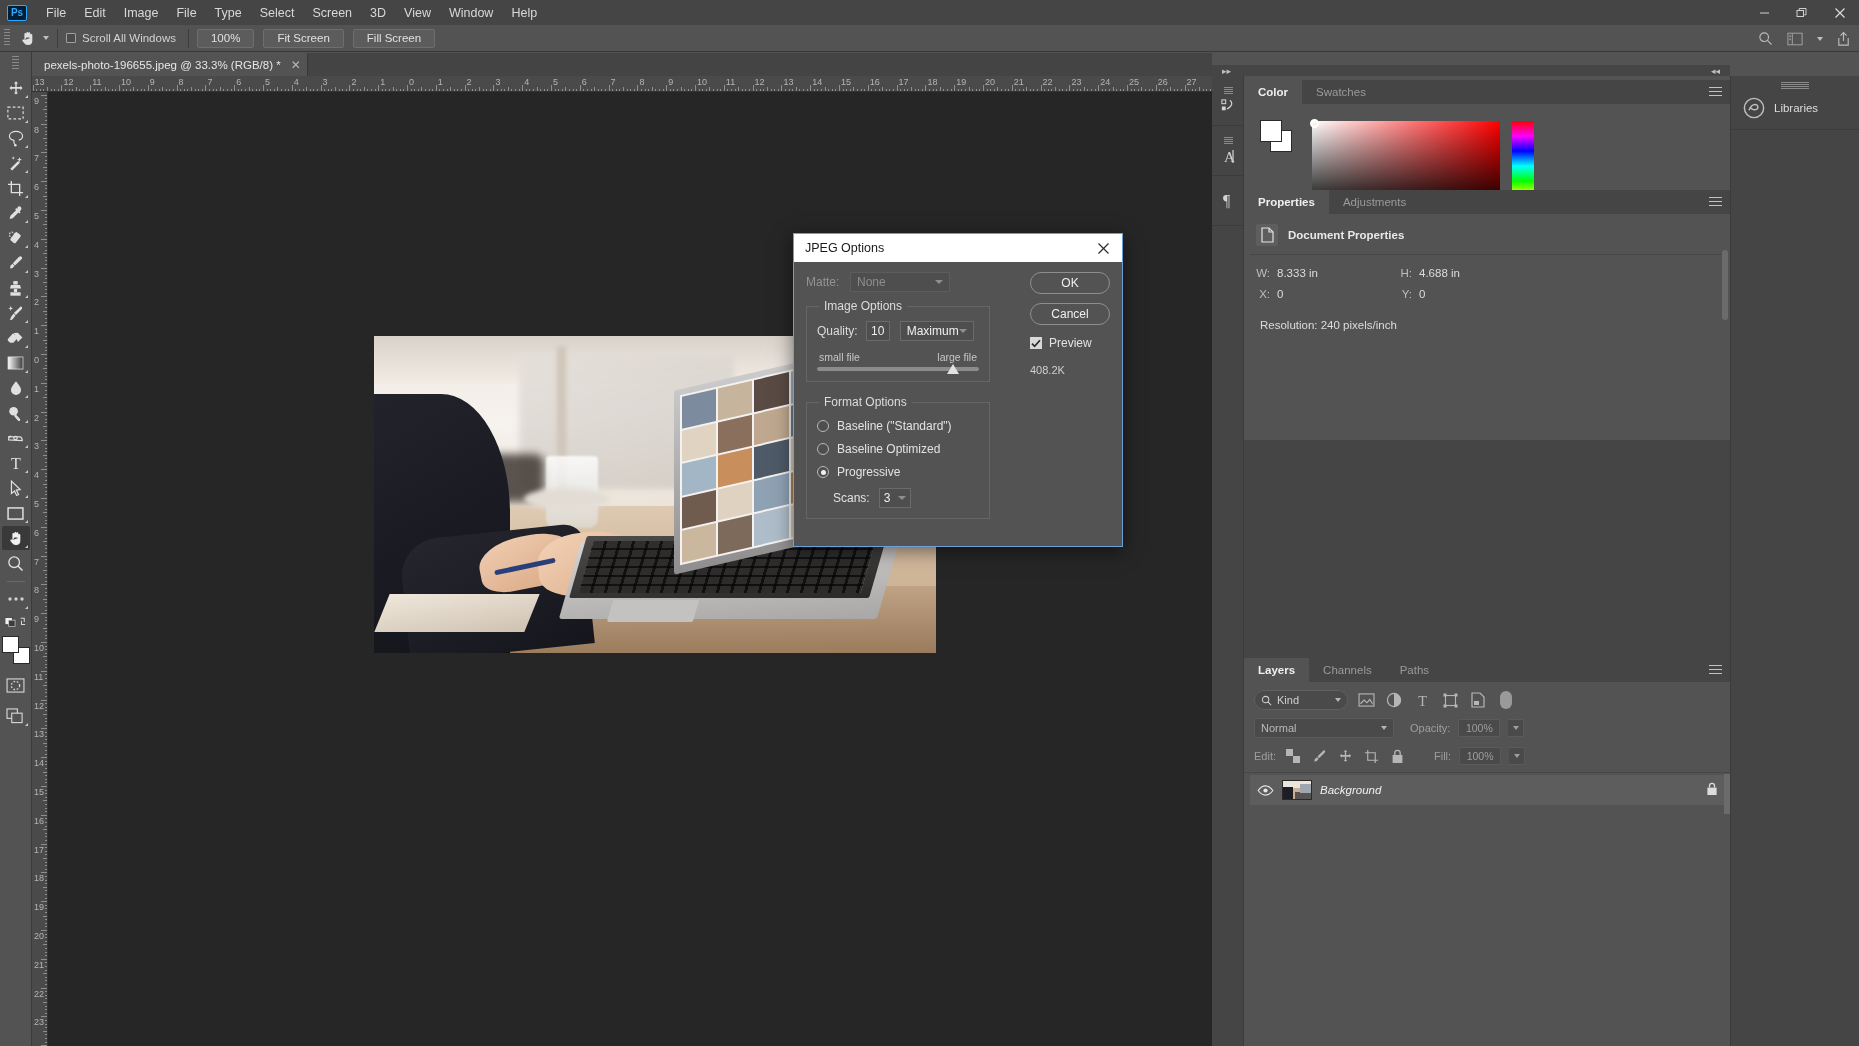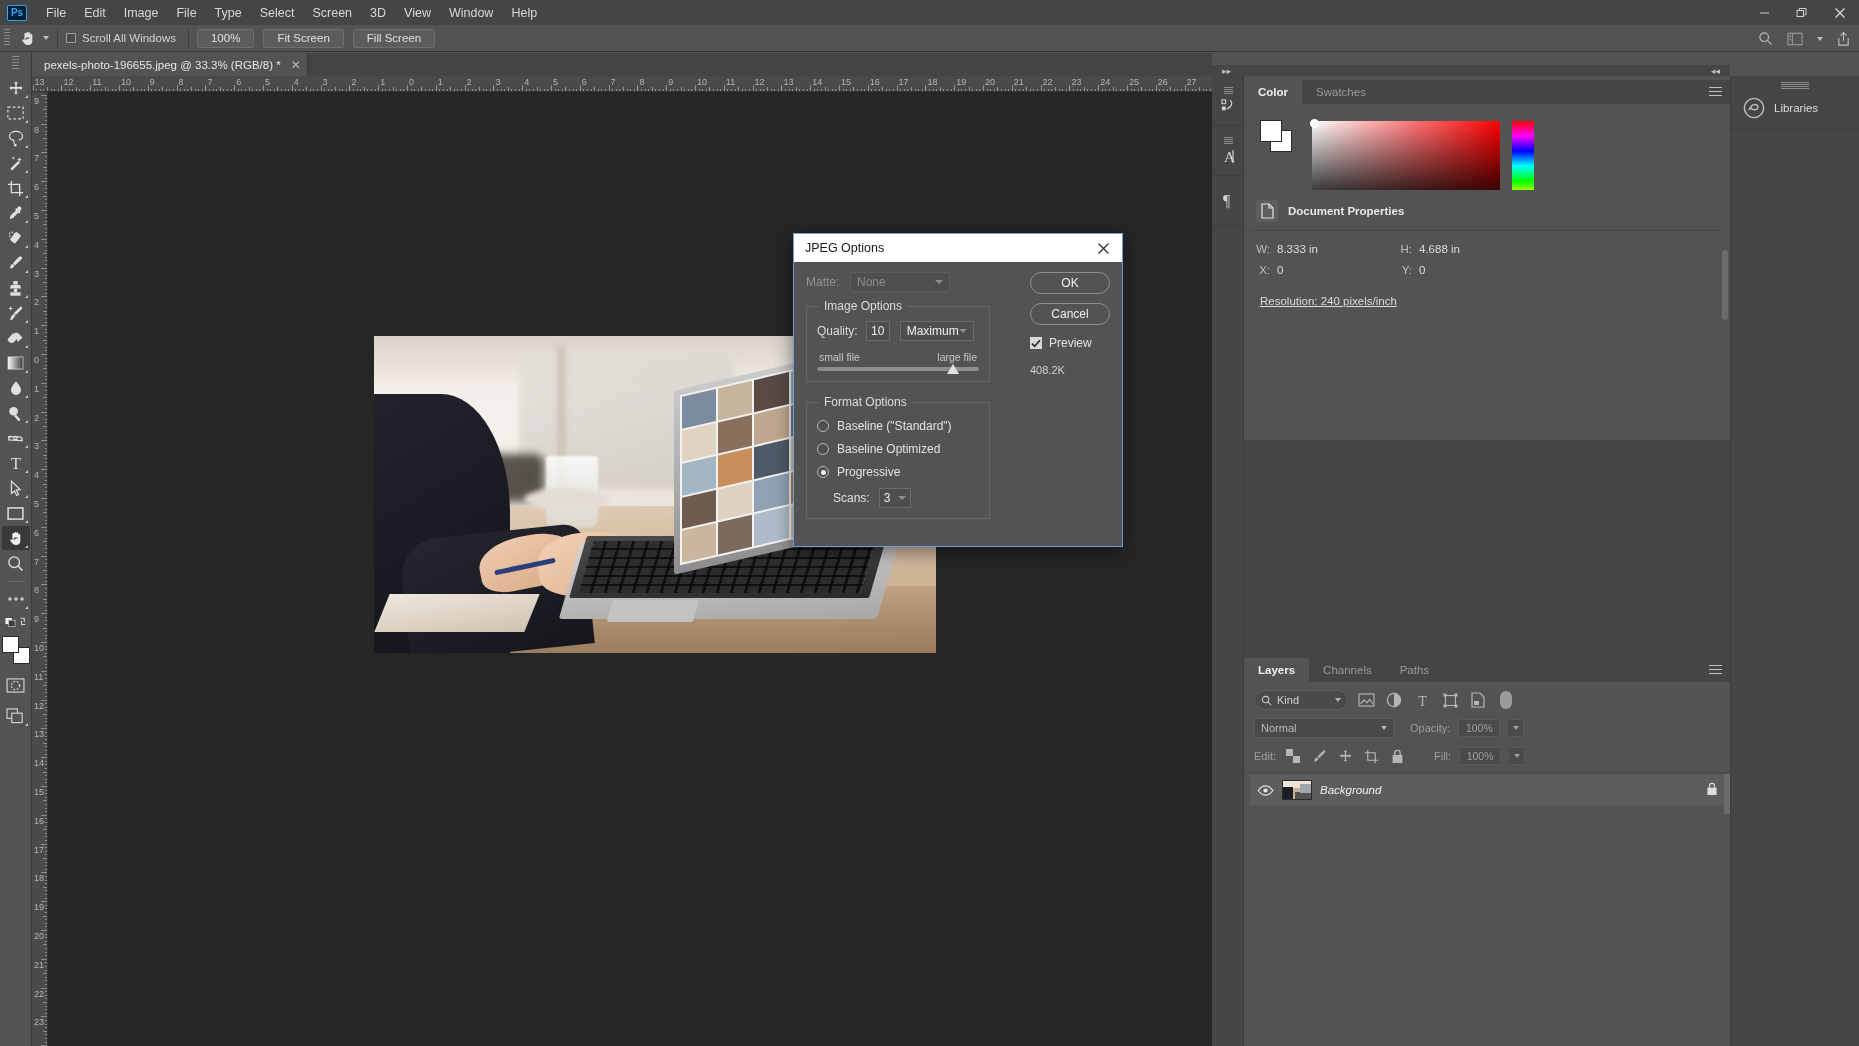--- a/index.html
+++ b/index.html
@@ -162,21 +162,21 @@
   #doc-prop-icon{
     width:22px;height:22px;background:#5e5e5e;border-radius:2px;
     display:flex;align-items:center;justify-content:center; margin-right:10px;
   }
   #doc-prop-title{ font-size:11.5px; font-weight:bold; color:#e8e8e8; }
   #props-sep{ height:1px; background:#484848; margin:0 6px 12px 6px; }
   .prow{ display:flex; padding:0 0 9px 0; font-size:11.5px; }
   .pcell{ display:flex; }
   .plab{ color:#bdbdbd; width:26px; text-align:right; margin-right:7px; }
   .pval{ color:#dcdcdc; }
-  #res-line{ padding:10px 4px 0 16px; font-size:11.5px; color:#dcdcdc;text-decoration:underline; }
+  #res-line{ padding:10px 4px 0 16px; font-size:11.5px; color:#dcdcdc; }
   #props-scroll{ position:absolute; right:2px; top:60px; width:6px; height:70px; background:#6b6b6b; border-radius:3px; }
 
   
   #layerspanel{ position:absolute; left:0; top:578px; width:486px; height:392px; }
   #layers-body{ background:#535353; height:368px; }
   .lrow{ display:flex; align-items:center; height:28px; padding:0 10px; gap:8px; }
   .kind-select{
     flex:0 0 auto; width:94px; height:20px; background:#4a4a4a; border:1px solid #5f5f5f; border-radius:10px;
     display:flex; align-items:center; padding:0 6px; font-size:11px; color:#cfcfcf; gap:5px;
   }
@@ -1348,20 +1348,25 @@
           <div id="cp-fg"></div>
         </div>
         <div id="cp-field"></div>
         <div id="cp-ring"></div>
         <div id="cp-hue"></div>
         <div id="cp-huemark"></div>
       </div>
     </div>
 
     <div id="propspanel" class="panel">
+      <div class="panel-tabs">
+        <div class="ptab active">Properties</div>
+        <div class="ptab">Adjustments</div>
+        <div class="pmenu"></div>
+      </div>
       <div id="props-body">
         <div id="doc-prop-head">
           <div id="doc-prop-icon">
             <svg width="13" height="16" viewBox="0 0 13 16">
                 <path d="M1 1h7l4 4v10H1z" fill="none" stroke="#e2e2e2" stroke-width="1.2"></path>
                 <path d="M8 1v4h4" fill="none" stroke="#e2e2e2" stroke-width="1.2"></path>
               </svg>
           </div>
           <div id="doc-prop-title">Document Properties</div>
         </div>

